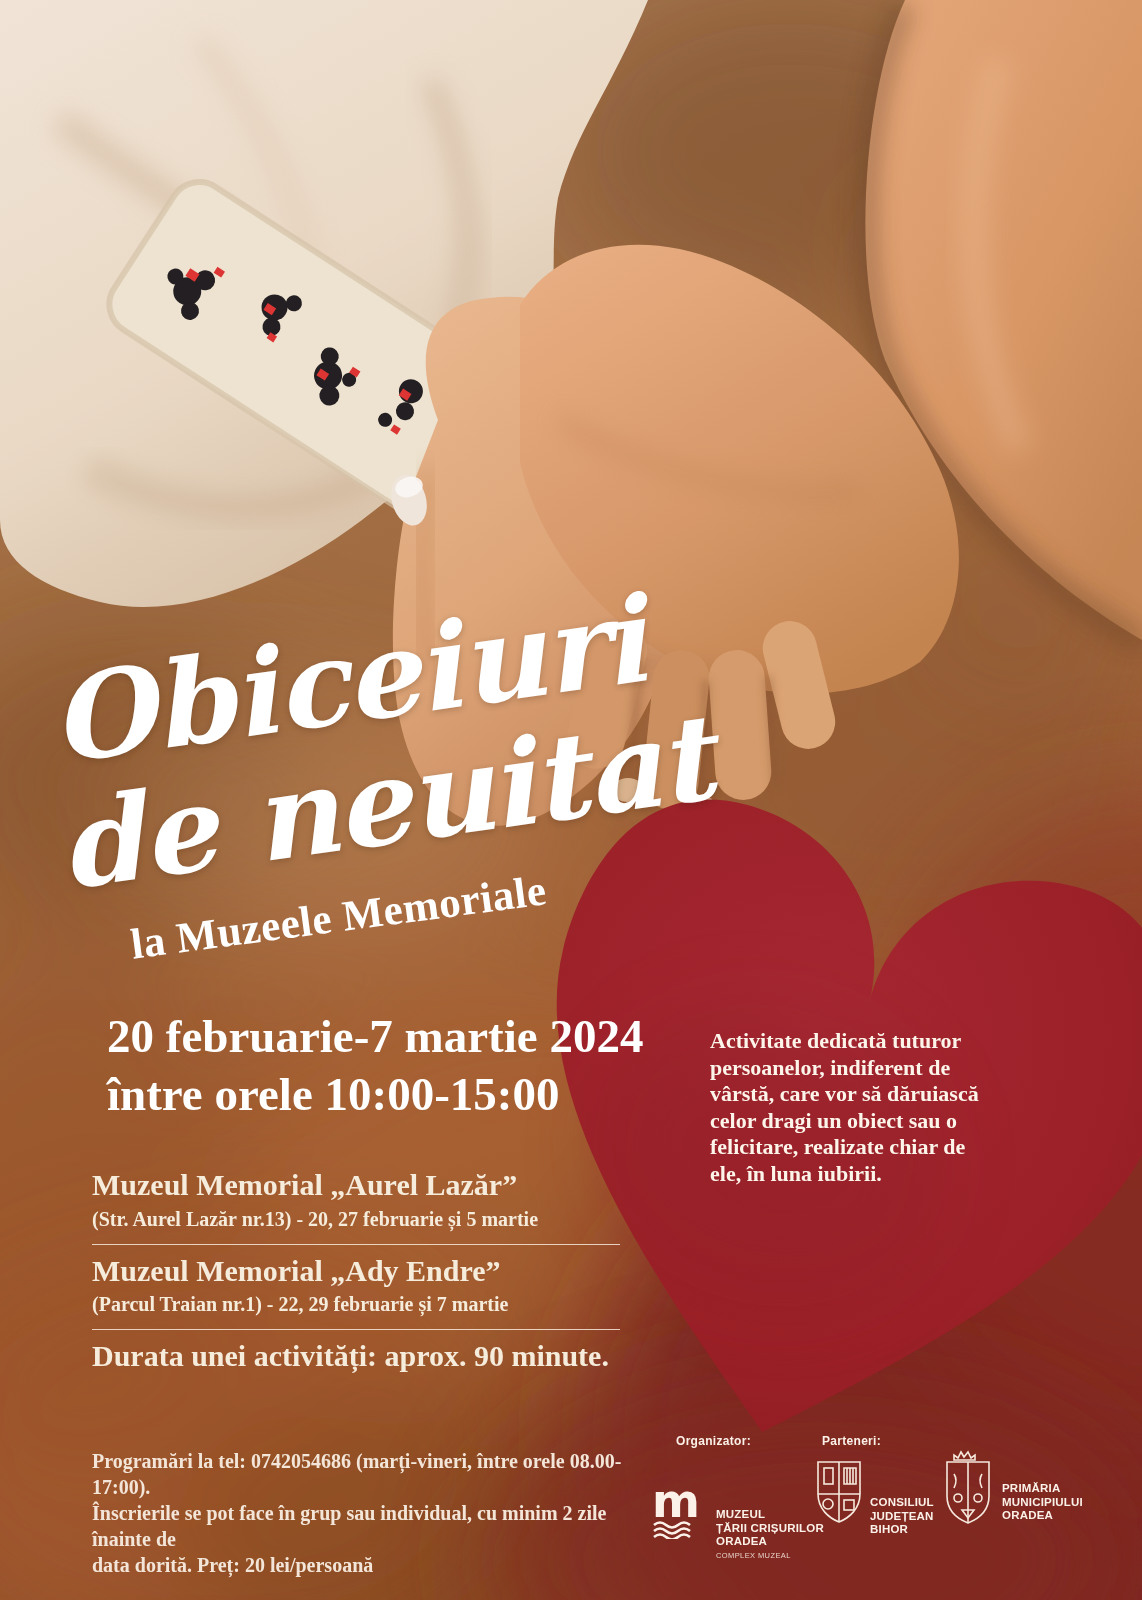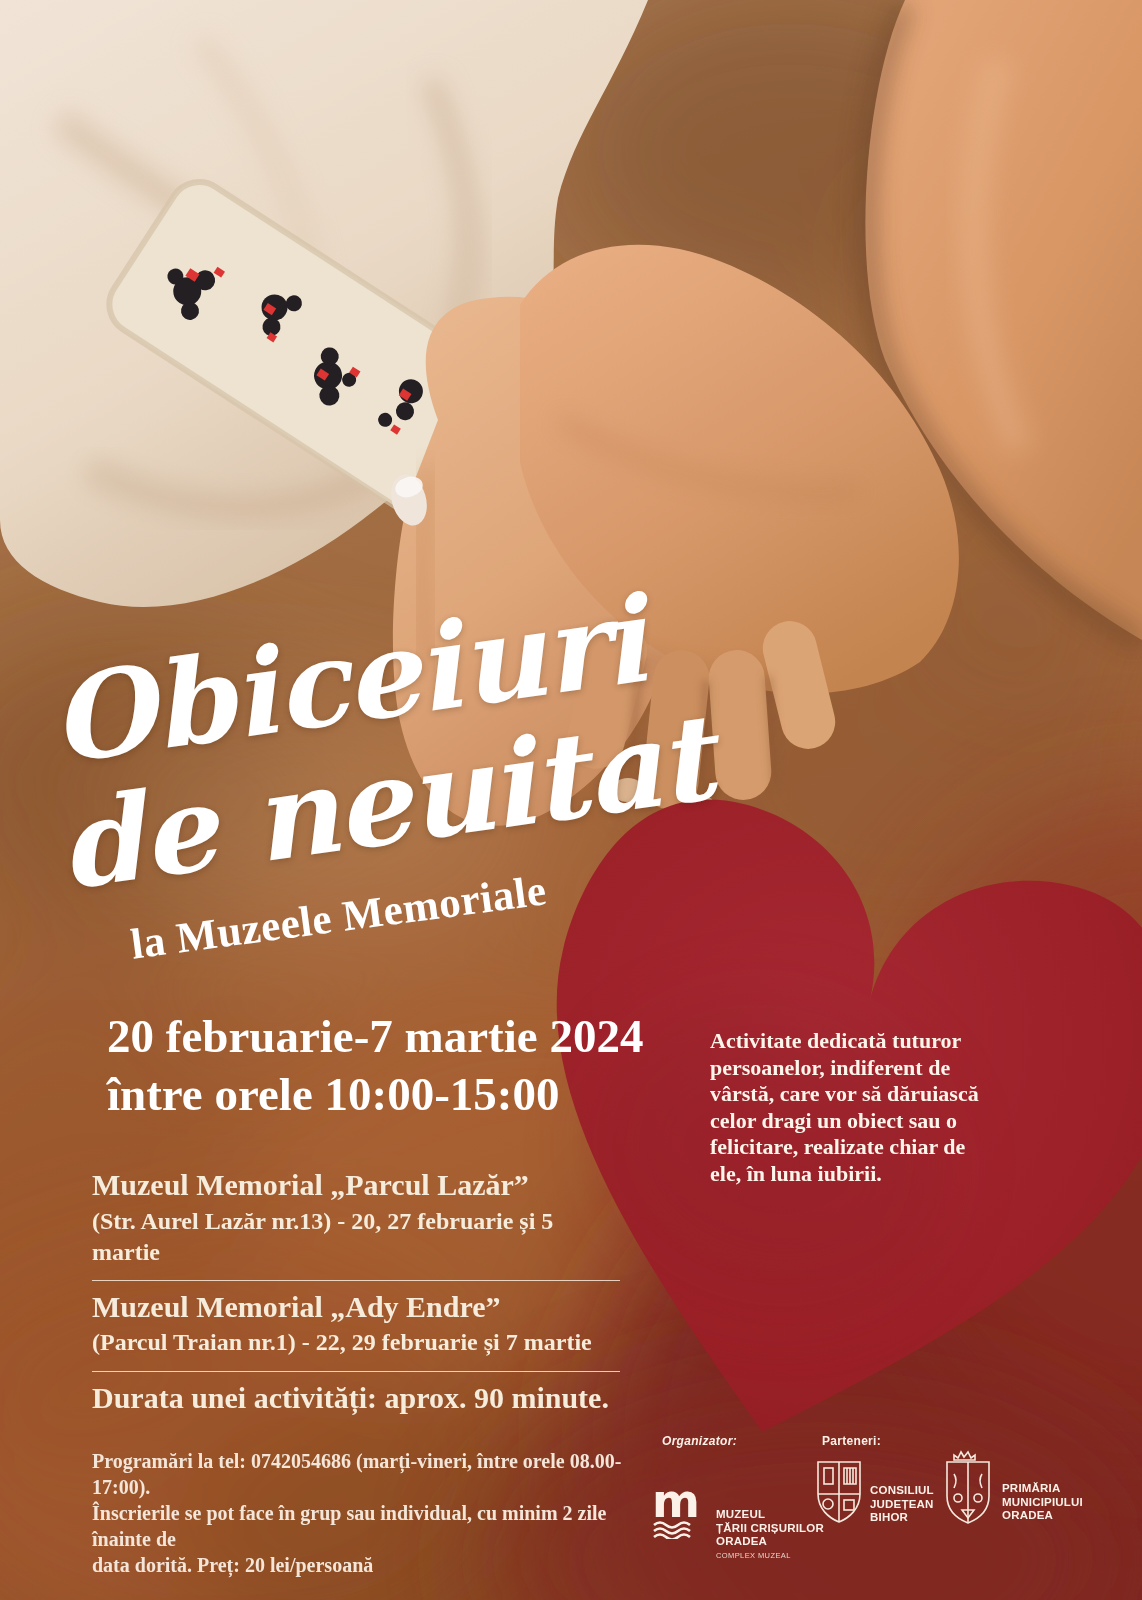--- a/index.html
+++ b/index.html
@@ -17,43 +17,43 @@
   .title1{left:58px;top:662px;}
   .title2{left:66px;top:788px;}
   .subtitle{left:128px;top:920px;font-weight:bold;font-size:43px;
             transform:rotate(-7.5deg);transform-origin:left top;letter-spacing:.5px;}
 
   .date-heading{left:92px;top:1008px;font-weight:bold;font-size:47px;line-height:1.23;margin-left:15px;}
 
   .museum-list{left:92px;top:1168px;width:528px;color:#f6ecdc;}
   .museum-item{border-bottom:1px solid rgba(255,246,235,.78);padding-bottom:12px;margin-bottom:9px;}
   .museum-name{font-weight:bold;font-size:30px;line-height:1.15;}
-  .museum-sched{font-weight:bold;font-size:24px;line-height:1.3;margin-top:3px;}
+  .museum-sched{font-weight:bold;font-size:20px;line-height:1.3;margin-top:3px;}
   .duration{font-weight:bold;font-size:30px;margin-top:4px;color:#f6ecdc;}
 
   .description{left:710px;top:1028px;width:352px;font-weight:bold;font-size:22px;
                line-height:1.205;color:#fdf4ea;}
 
   .booking{left:92px;top:1448px;width:548px;font-weight:bold;font-size:20px;
            line-height:1.3;color:#f3e6d9;}
 
   .footer-label{position:absolute;z-index:5;font-family:"Liberation Sans",sans-serif;
                 font-weight:bold;font-size:12px;color:#fbf1e8;letter-spacing:.3px;}
-  .org-label{left:662px;top:1434px;font-style:italic;}
+  .org-label{left:676px;top:1434px;}
   .part-label{left:822px;top:1434px;}
 
   .logo-block{position:absolute;z-index:5;display:flex;align-items:center;gap:8px;color:#fbf1e8;}
   .muzeul-logo-block{left:652px;top:1462px;}
   .bihor-block{left:816px;top:1460px;align-items:flex-start;}
   .oradea-block{left:942px;top:1446px;align-items:flex-start;}
   .logo-text{font-family:"Liberation Sans",sans-serif;font-weight:bold;font-size:11.5px;
              line-height:1.18;letter-spacing:.2px;margin-top:46px;}
   .logo-sub{font-family:"Liberation Sans",sans-serif;font-weight:normal;font-size:7.5px;
             opacity:.85;margin-top:2px;letter-spacing:.4px;}
-  .shield-text{margin-top:24px;}
+  .shield-text{margin-top:36px;}
   .oradea-block .shield-text{margin-top:36px;}
 </style>
 </head>
 <body>
 
 <div class="poster">
 
   <svg class="photo" width="1142" height="1600" viewBox="0 0 1142 1600" aria-hidden="true">
     <defs>
       <filter id="b60" x="-60%" y="-60%" width="220%" height="220%">
@@ -242,21 +242,21 @@
   <div class="txt title-line title2">de neuitat</div>
   <div class="txt subtitle">la Muzeele Memoriale</div>
 
   <div class="txt date-heading">
     <div>20 februarie-7 martie 2024</div>
     <div>între orele 10:00-15:00</div>
   </div>
 
   <div class="txt museum-list">
     <div class="museum-item">
-      <div class="museum-name">Muzeul Memorial „Parcul Lazăr”</div>
+      <div class="museum-name">Muzeul Memorial „Aurel Lazăr”</div>
       <div class="museum-sched">(Str. Aurel Lazăr nr.13) - 20, 27 februarie și 5 martie</div>
     </div>
     <div class="museum-item">
       <div class="museum-name">Muzeul Memorial „Ady Endre”</div>
       <div class="museum-sched">(Parcul Traian nr.1) - 22, 29 februarie și 7 martie</div>
     </div>
     <div class="duration">Durata unei activități: aprox. 90 minute.</div>
   </div>
 
   <div class="txt description preline">Activitate dedicată tuturor

